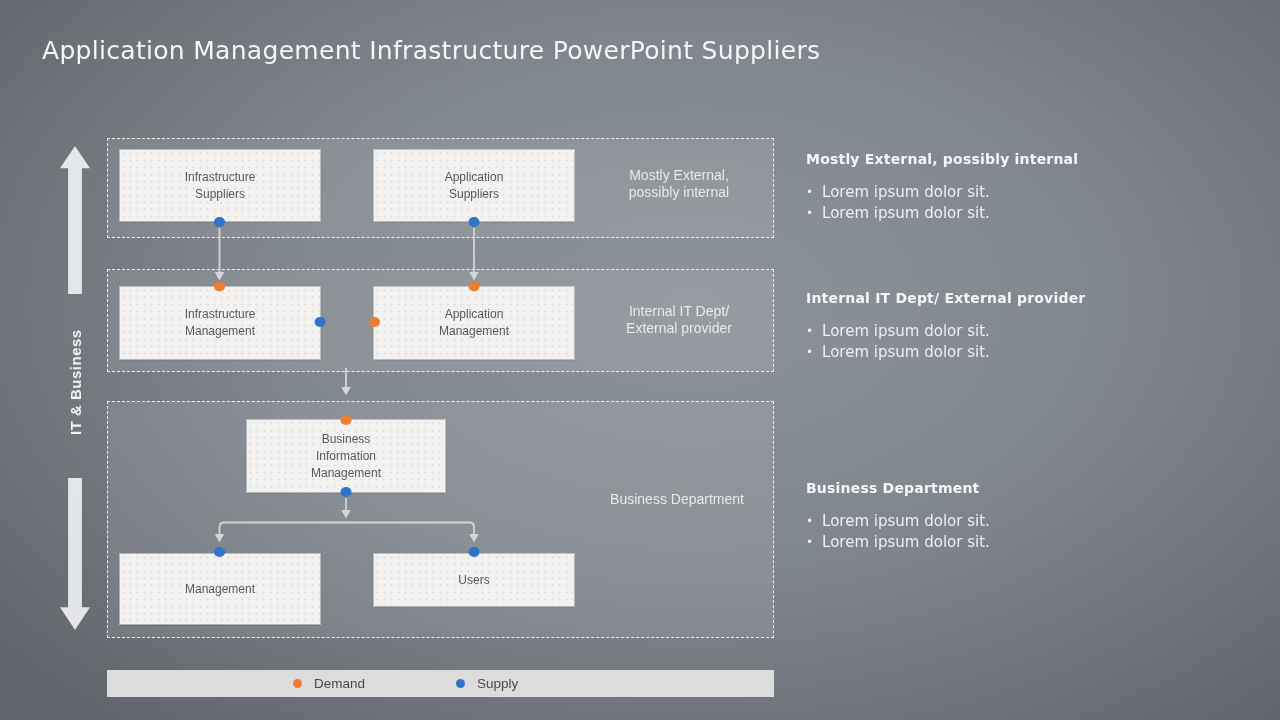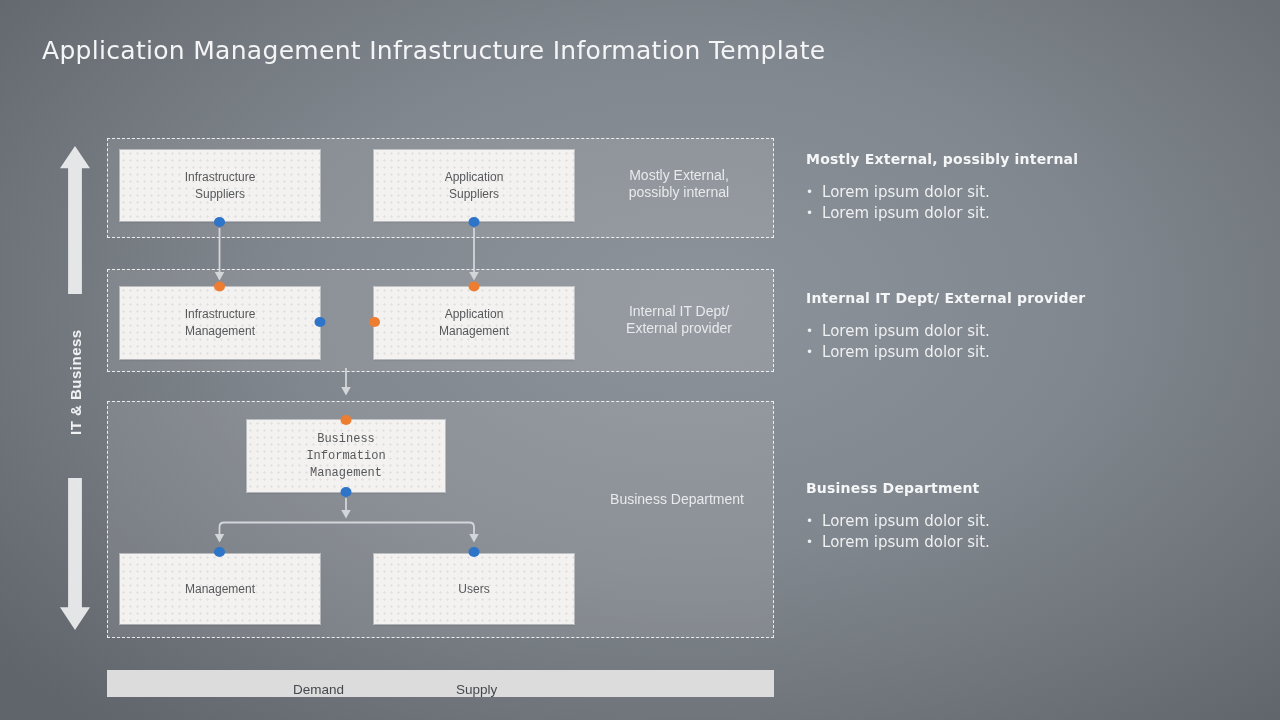--- a/index.html
+++ b/index.html
@@ -52,53 +52,53 @@
     background-image:radial-gradient(rgba(110,110,110,0.12) 1px, transparent 1.2px);
     background-size:7px 7px;
     box-shadow:0 0 0 1px rgba(255,255,255,0.45), 0 1px 2px rgba(0,0,0,0.18);
     display:flex;align-items:center;justify-content:center;
     color:#56585b;font-size:12px;line-height:17px;text-align:center;white-space:pre-line;
   }
   .n-infra-sup{left:120px;top:150px;width:200px;height:71px;}
   .n-app-sup{left:374px;top:150px;width:200px;height:71px;}
   .n-infra-mgmt{left:120px;top:287px;width:200px;height:72px;}
   .n-app-mgmt{left:374px;top:287px;width:200px;height:72px;}
-  .n-bim{left:247px;top:420px;width:198px;height:72px;font-family:Liberation Mono, monospace;}
+  .n-bim{left:247px;top:420px;width:198px;height:72px;}
   .n-mgmt{left:120px;top:554px;width:200px;height:70px;}
-  .n-users{left:374px;top:554px;width:200px;height:70px;}
+  .n-users{left:374px;top:554px;width:200px;height:52px;}
   
   .overlay{position:absolute;left:0;top:0;z-index:5;pointer-events:none;}
   
   .note{position:absolute;left:806px;width:340px;color:#eef0f1;}
   .note-1{top:150px;} .note-2{top:289px;} .note-3{top:479px;}
   .note-heading{
     font-family:"DejaVu Sans", sans-serif;font-weight:bold;
     font-size:14px;line-height:18px;letter-spacing:.2px;color:#f5f6f7;white-space:nowrap;
   }
   .note-bullets{margin-top:15px;}
   .bullet-row{display:flex;align-items:baseline;gap:9px;
     font-family:"DejaVu Sans", sans-serif;font-size:15px;line-height:19.5px;}
   .bullet-glyph{font-size:12px;position:relative;top:-1px;}
   
   .legend{
     position:absolute;left:107px;top:670px;width:667px;height:27px;z-index:2;
     background:#dcdcdc;
   }
-  .legend-item{position:absolute;top:0;height:27px;display:flex;align-items:center;gap:12px;flex-direction:column;}
+  .legend-item{position:absolute;top:0;height:27px;display:flex;align-items:center;gap:12px;}
   .legend-item-demand{left:186px;}
   .legend-item-supply{left:349px;text-align:right;}
   .legend-dot{width:9px;height:9px;border-radius:50%;}
   .legend-label{font-size:13.5px;color:#45494d;}
 </style>
 </head>
 <body>
 
 <div class="slide">
 
-  <div class="title">Application Management Infrastructure Information Template</div>
+  <div class="title">Application Management Infrastructure PowerPoint Suppliers</div>
 
   <div class="axis-arrow up"></div>
   <div class="axis-label">IT &amp; Business</div>
   <div class="axis-arrow down"></div>
 
   <div class="band band-1"></div>
   <div class="band band-2"></div>
   <div class="band band-3"></div>
 
   <div class="band-label band-label-2">Internal IT Dept/

